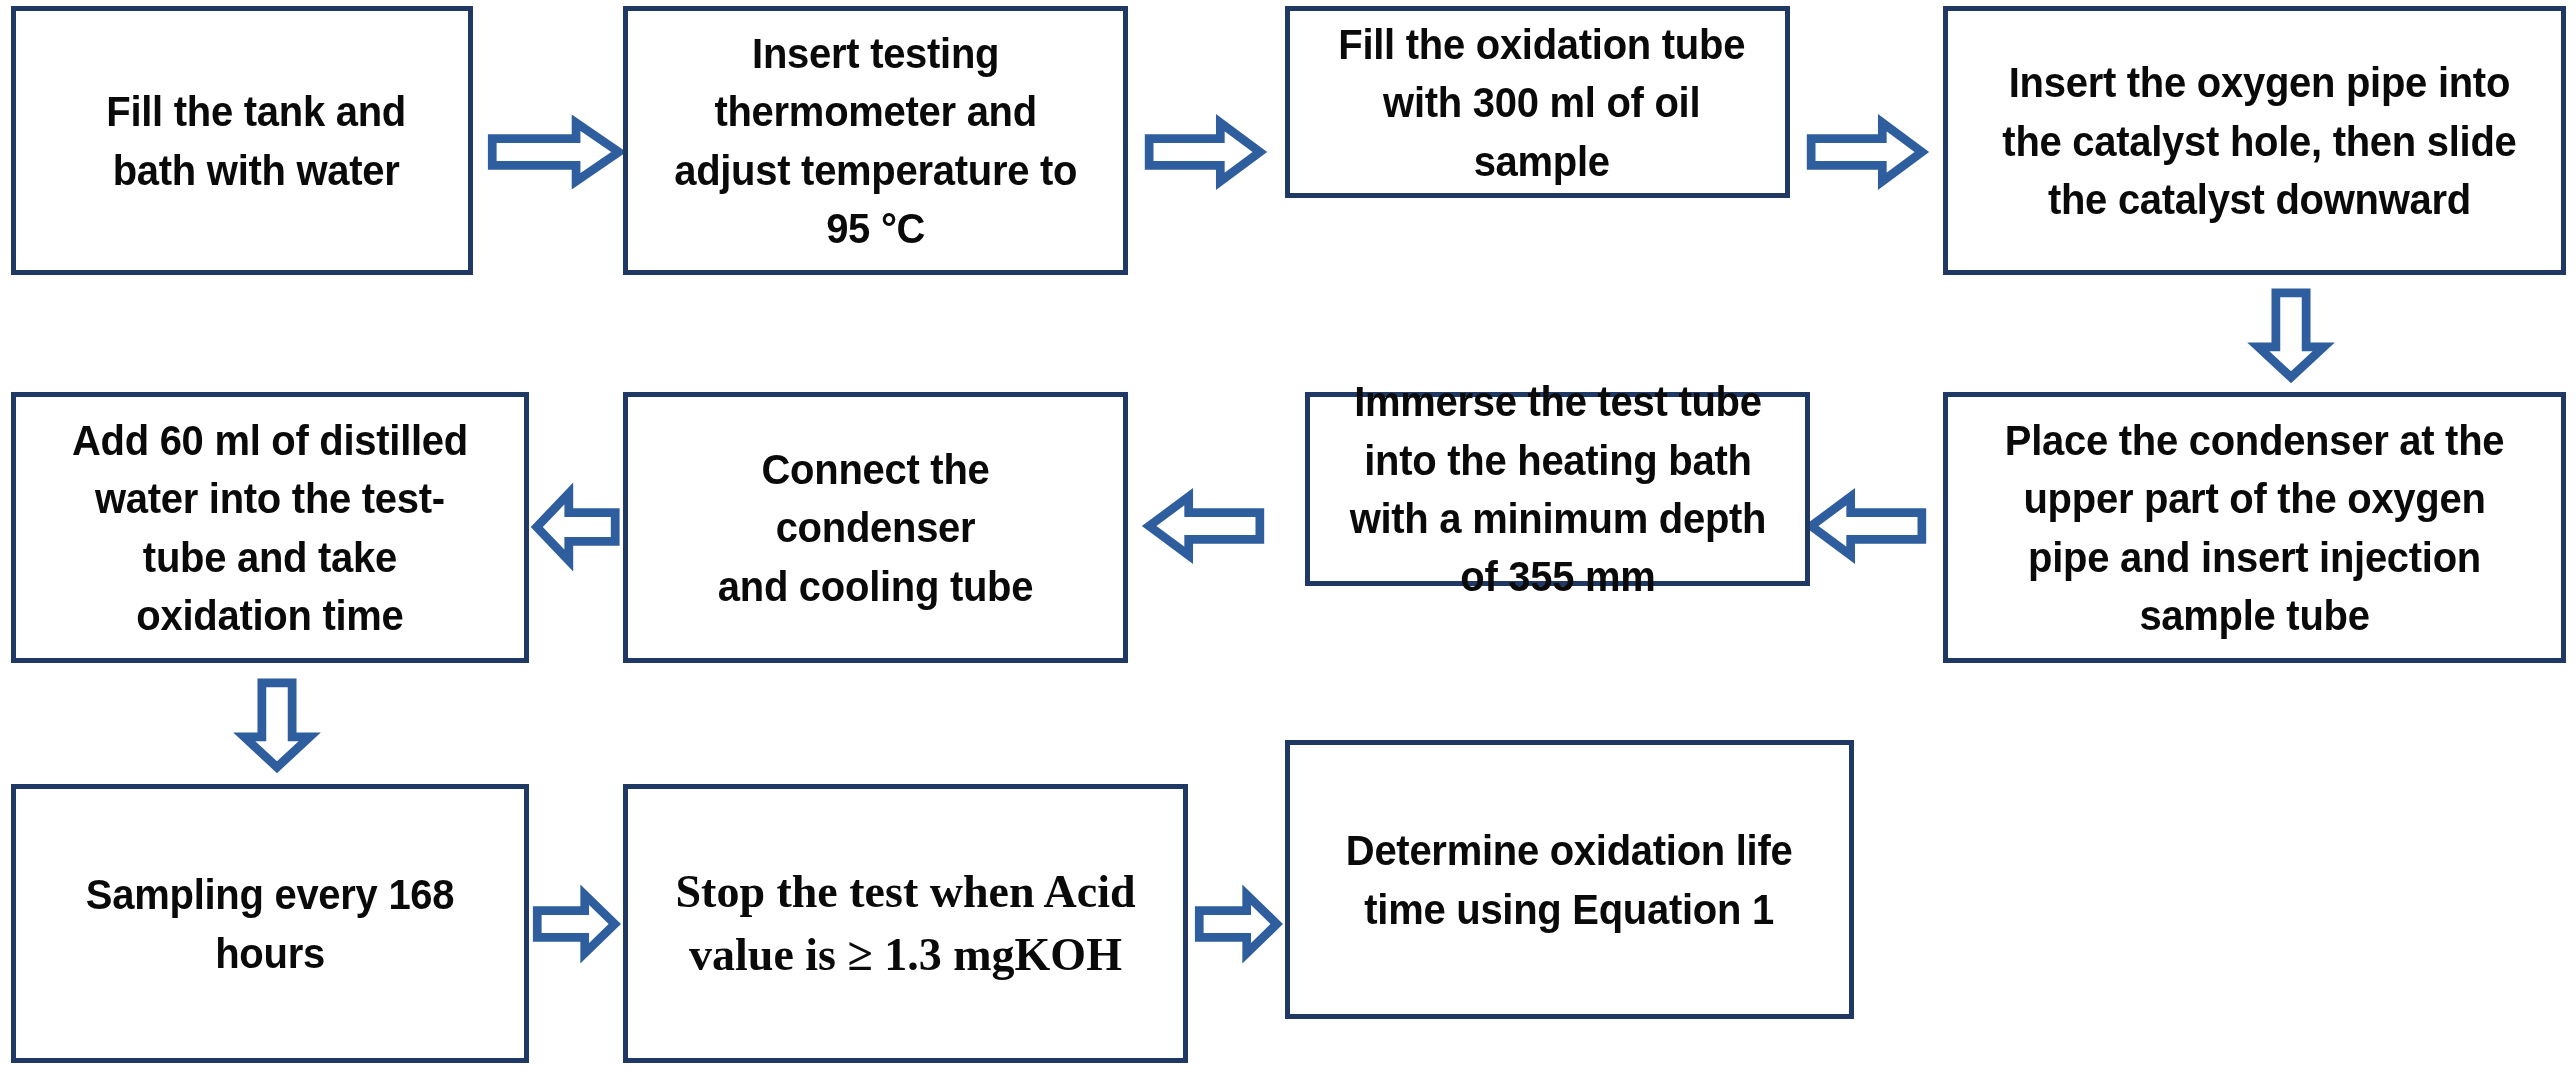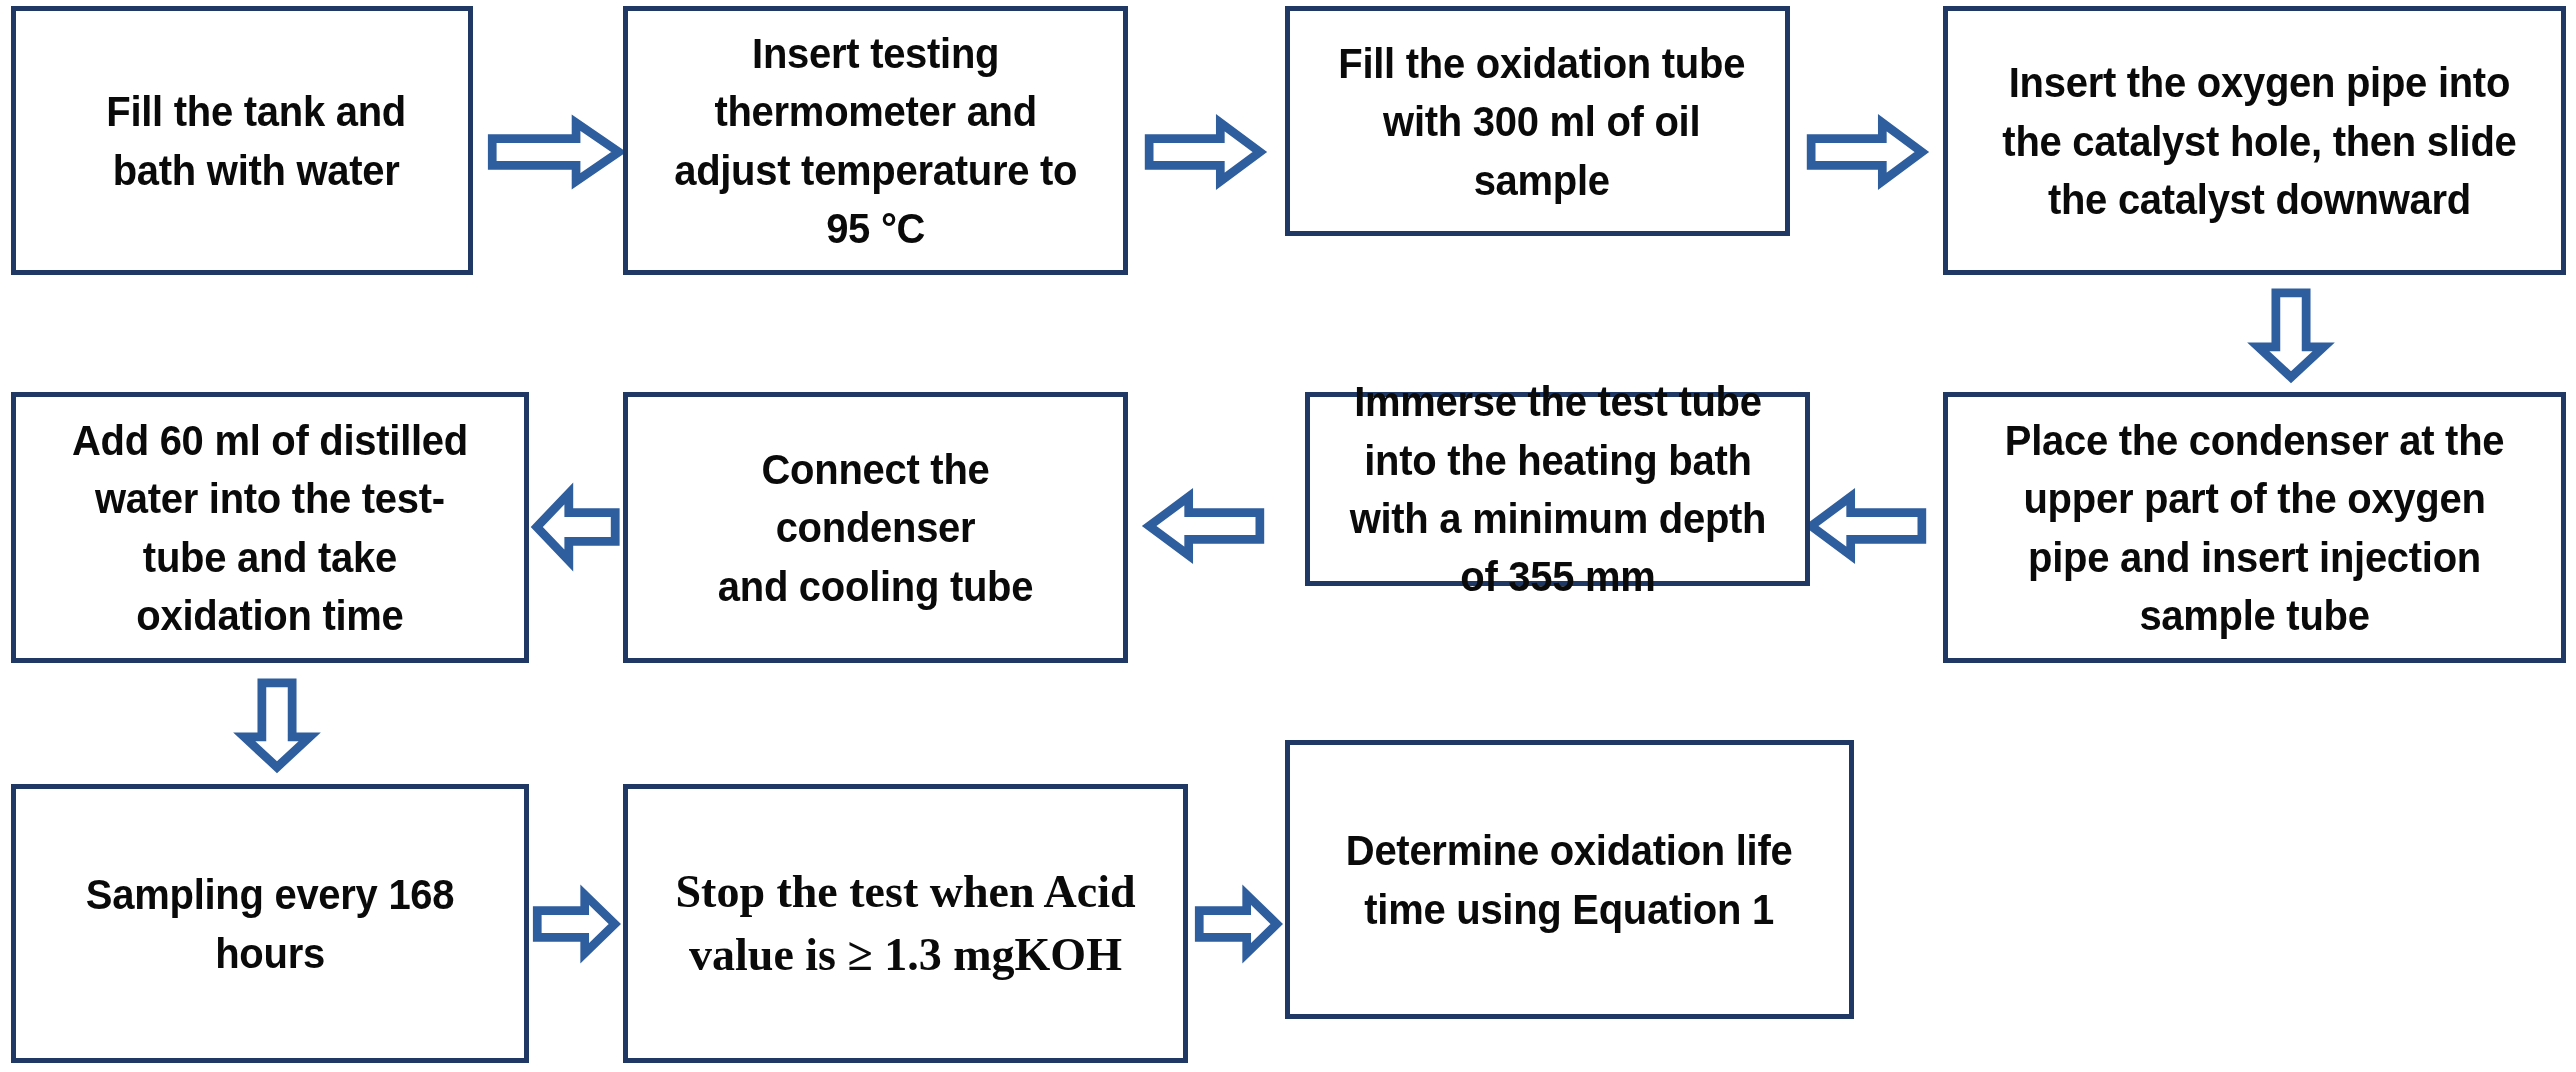--- a/index.html
+++ b/index.html
@@ -65,21 +65,21 @@
 adjust temperature to
 95 °C</span>
   </div>
 
   <div class="arrow" style="left:1144px;top:118px;">
     <svg width="121" height="68" viewBox="0 0 152 86">
       <polygon points="6,26 96,26 96,6 146,43 96,80 96,60 6,60" fill="#ffffff" stroke="#2E5E9E" stroke-width="11" stroke-linejoin="miter"></polygon>
     </svg>
   </div>
 
-  <div class="box" style="left:1285px;top:6.4px;width:505px;height:230px;padding-left:8px;">
+  <div class="box" style="left:1285px;top:6.4px;width:505px;height:192px;padding-left:8px;">
     <span class="txt">Fill the oxidation tube
 with 300 ml of oil
 sample</span>
   </div>
 
   <div class="arrow" style="left:1806px;top:118px;">
     <svg width="121" height="68" viewBox="0 0 152 86">
       <polygon points="6,26 96,26 96,6 146,43 96,80 96,60 6,60" fill="#ffffff" stroke="#2E5E9E" stroke-width="11" stroke-linejoin="miter"></polygon>
     </svg>
   </div>

